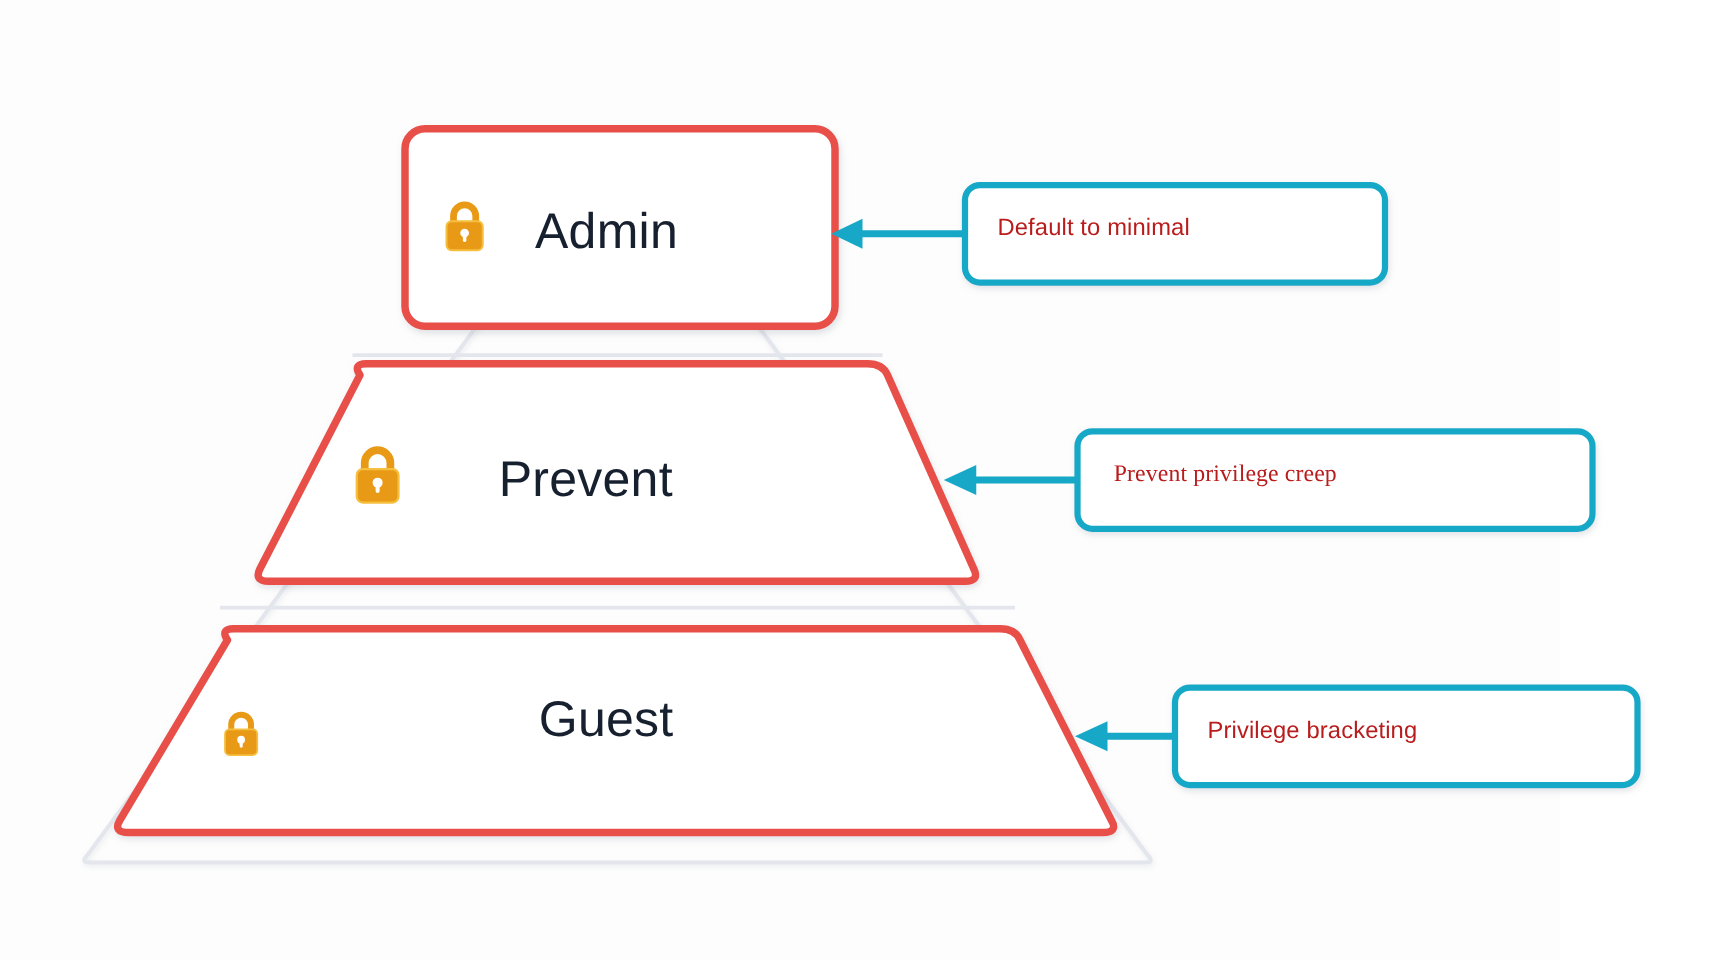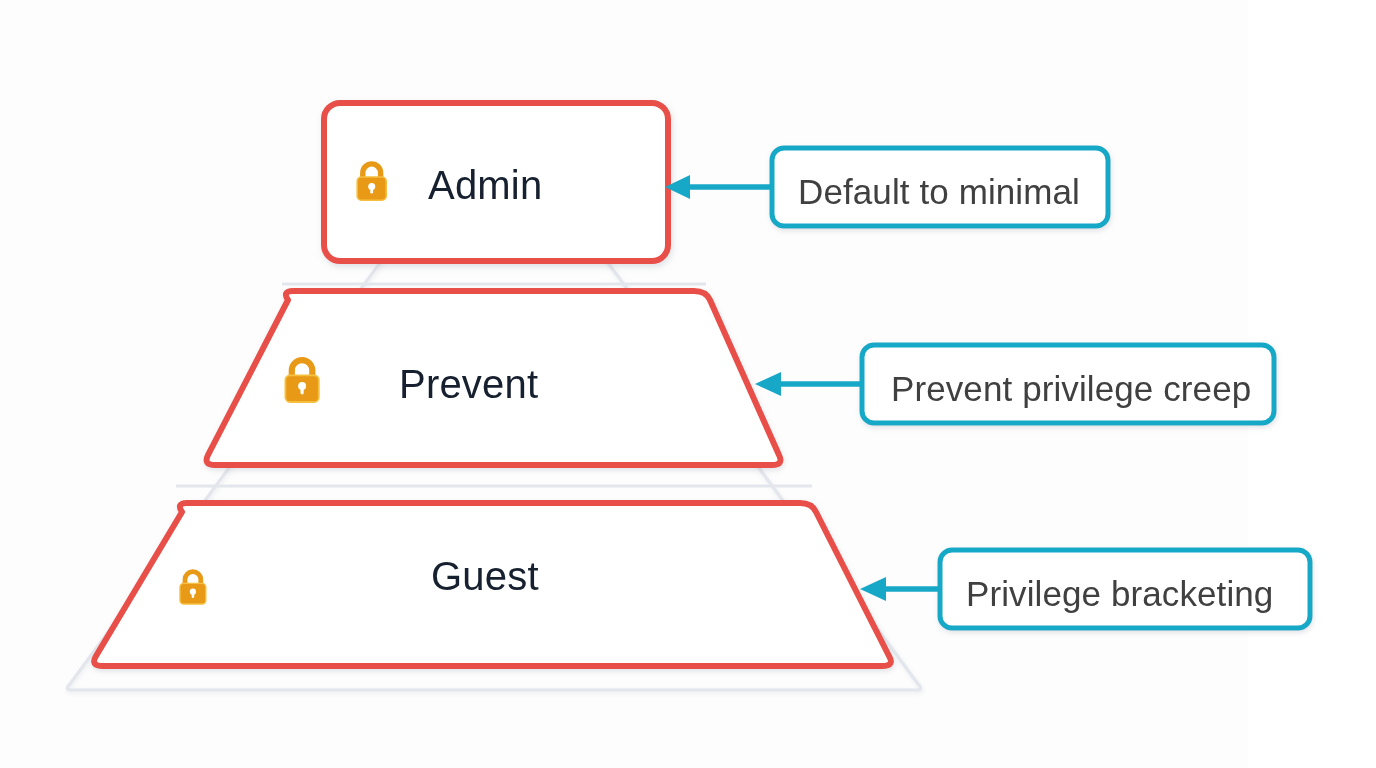--- a/index.html
+++ b/index.html
@@ -31,23 +31,23 @@
     position: absolute;
     font-size: 40px;
     font-weight: 400;
     color: #17202f;
     letter-spacing: 0.2px;
     white-space: nowrap;
     pointer-events: none;
   }
   .callout-label {
     position: absolute;
-    font-size: 35px;
+    font-size: 19px;
     font-weight: 400;
-    color: #404040;
+    color: #b91c1c;
     white-space: nowrap;
     letter-spacing: 0.1px;
     pointer-events: none;
   }
 </style>
 </head>
 <body>
 
 <div id="canvas">
 
@@ -156,17 +156,17 @@
   </svg>
 
   <div class="tier-label" style="left:428px; top:163px;">Admin</div>
 
   <div class="tier-label" style="left:399px; top:362px;">Prevent</div>
 
   <div class="tier-label" style="left:431px; top:554px;">Guest</div>
 
   <div class="callout-label" style="left:798px; top:172px;">Default to minimal</div>
 
-  <div class="callout-label" style="left:891px; top:369px;">Prevent privilege creep</div>
+  <div class="callout-label" style="left:891px; top:369px;font-family:Liberation Serif, serif;">Prevent privilege creep</div>
 
   <div class="callout-label" style="left:966px; top:574px;">Privilege bracketing</div>
 
 </div>
 
 </body></html>

